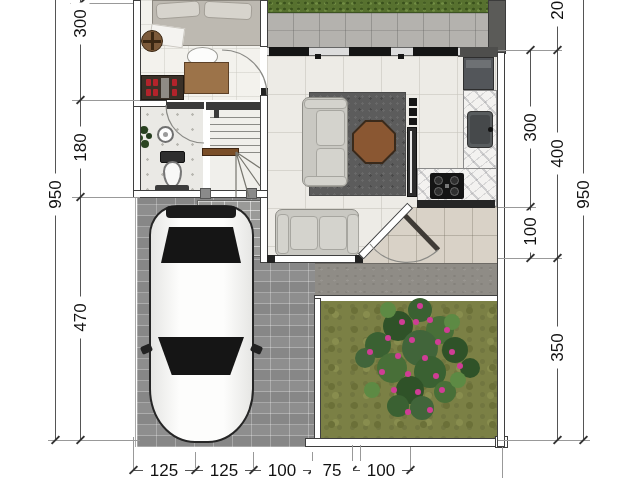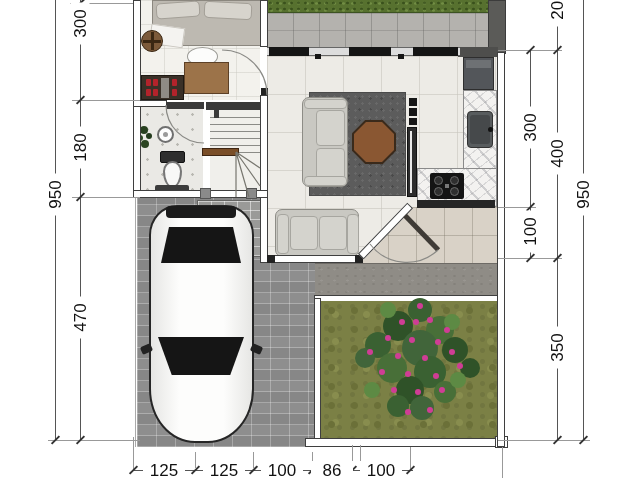--- a/index.html
+++ b/index.html
@@ -291,16 +291,16 @@
   <div class="ext" style="left:502px;top:447px;width:1px;height:31px;"></div>
   <div class="sl" style="left:128px;top:469px;"></div>
   <div class="sl" style="left:190px;top:469px;"></div>
   <div class="sl" style="left:248px;top:469px;"></div>
   <div class="sl" style="left:307px;top:469px;"></div>
   <div class="sl" style="left:347px;top:469px;"></div>
   <div class="sl" style="left:405px;top:469px;"></div>
   <div class="lab" style="left:143px;top:461px;">125</div>
   <div class="lab" style="left:203px;top:461px;">125</div>
   <div class="lab" style="left:261px;top:461px;">100</div>
-  <div class="lab" style="left:311px;top:461px;">86</div>
+  <div class="lab" style="left:311px;top:461px;">75</div>
   <div class="lab" style="left:360px;top:461px;">100</div>
 
 </div>
 
 </body></html>

